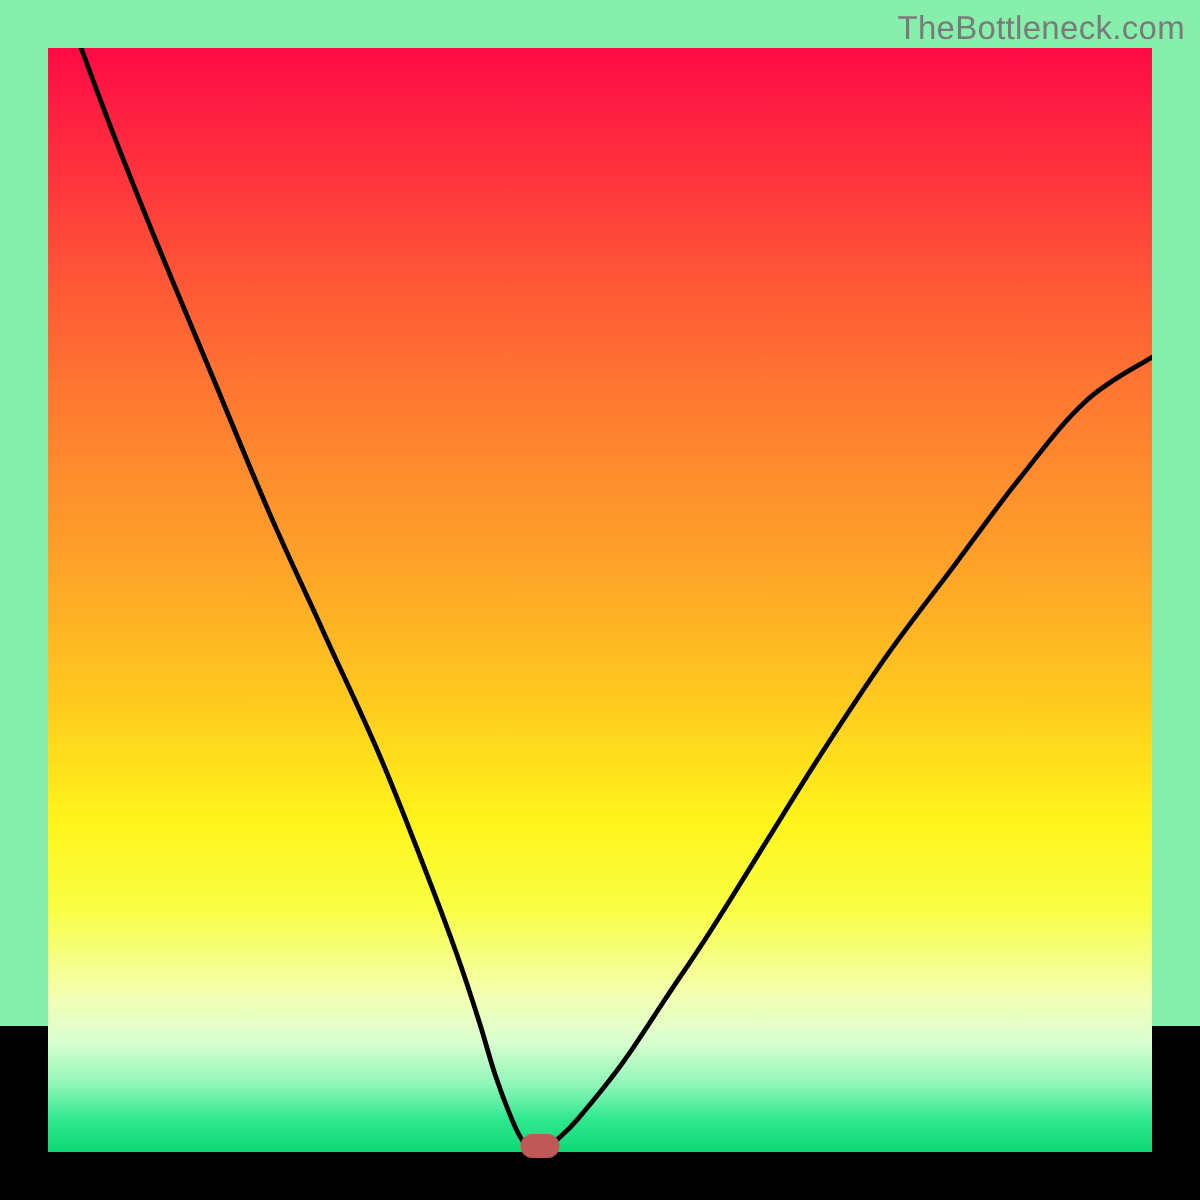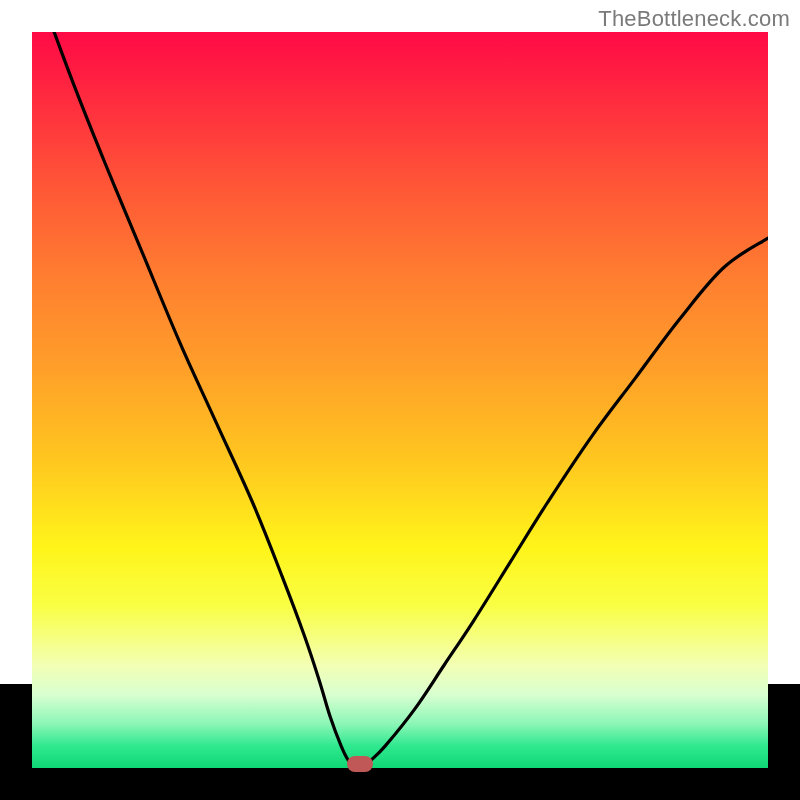--- a/index.html
+++ b/index.html
@@ -10,21 +10,21 @@
     background: #000;
     overflow: hidden;
     font-family: Arial, Helvetica, sans-serif;
   }
   .frame {
     position: absolute;
     left: 0;
     top: 0;
     width: 800px;
     height: 684px;
-    background: #ffffff;
+    background: #86efac;
   }
   .plot-area {
     position: absolute;
     left: 32px;
     top: 32px;
     width: 736px;
     height: 736px;
     background: linear-gradient(
       to bottom,
       #ff0a46 0%,

